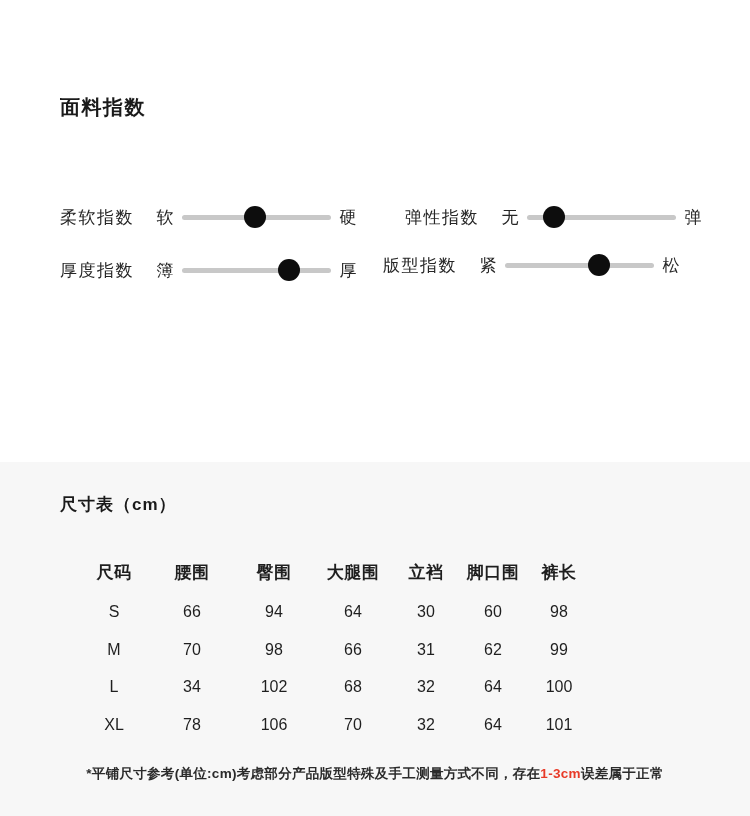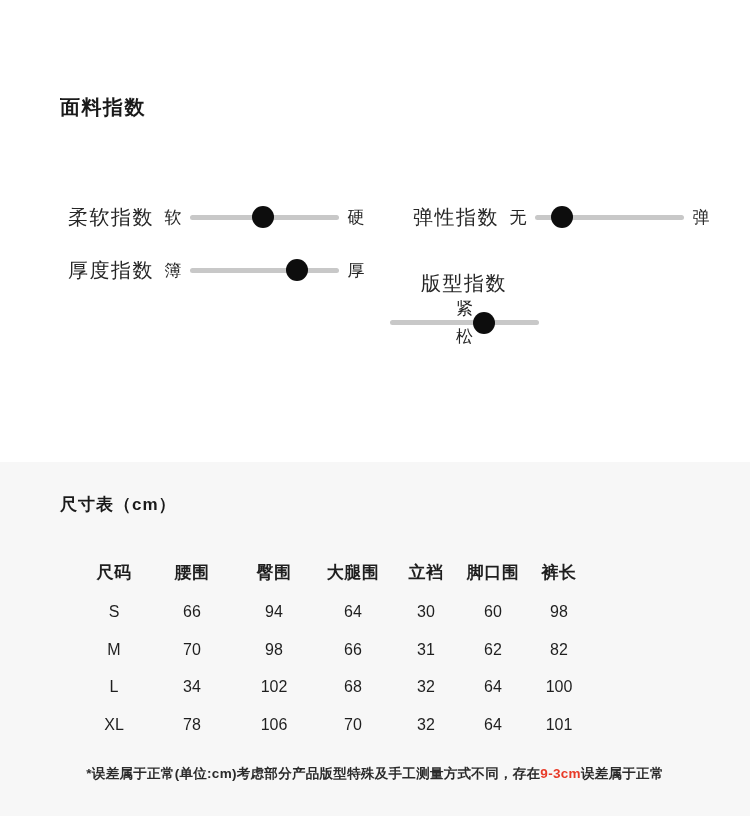--- a/index.html
+++ b/index.html
@@ -33,24 +33,23 @@
   }
   .slider-row {
     position: absolute;
     height: 30px;
     display: flex;
     align-items: center;
     white-space: nowrap;
   }
   .s-label {
     width: 95px;
-    font-size: 20px;
+    font-size: 17px;
     letter-spacing: 1.5px;
     color: var(--text);
-    margin-left: 8px;
   }
   .s-end {
     width: 20px;
     font-size: 17px;
     color: var(--text);
     text-align: center;
     flex: none;
   }
   .s-track {
     position: relative;
@@ -159,21 +158,21 @@
 
 <div class="slider-row" style="left:60px; top:255px;">
   <span class="s-label">厚度指数</span>
   <span class="s-end">簿</span>
   <div class="s-track">
     <div class="s-knob" style="left: 72%;"></div>
   </div>
   <span class="s-end">厚</span>
 </div>
 
-<div class="slider-row" style="left:383px; top:270px;flex-direction:column;">
+<div class="slider-row" style="left:383px; top:250px;">
   <span class="s-label">版型指数</span>
   <span class="s-end">紧</span>
   <div class="s-track">
     <div class="s-knob" style="left: 63%;"></div>
   </div>
   <span class="s-end">松</span>
 </div>
 
 <div class="size-section">
   <div class="size-title">尺寸表（cm）</div>
@@ -197,21 +196,21 @@
       <span class="c c5">60</span>
       <span class="c c6">98</span>
     </div>
     <div class="t-row">
       <span class="c c0">M</span>
       <span class="c c1">70</span>
       <span class="c c2">98</span>
       <span class="c c3">66</span>
       <span class="c c4">31</span>
       <span class="c c5">62</span>
-      <span class="c c6">82</span>
+      <span class="c c6">99</span>
     </div>
     <div class="t-row">
       <span class="c c0">L</span>
       <span class="c c1">34</span>
       <span class="c c2">102</span>
       <span class="c c3">68</span>
       <span class="c c4">32</span>
       <span class="c c5">64</span>
       <span class="c c6">100</span>
     </div>
@@ -220,15 +219,15 @@
       <span class="c c1">78</span>
       <span class="c c2">106</span>
       <span class="c c3">70</span>
       <span class="c c4">32</span>
       <span class="c c5">64</span>
       <span class="c c6">101</span>
     </div>
   </div>
 
   <div class="size-note">
-    <span>*误差属于正常(单位:cm)考虑部分产品版型特殊及手工测量方式不同，存在</span><span class="hl">9-3cm</span><span>误差属于正常</span>
+    <span>*平铺尺寸参考(单位:cm)考虑部分产品版型特殊及手工测量方式不同，存在</span><span class="hl">1-3cm</span><span>误差属于正常</span>
   </div>
 </div>
 
 </body></html>

